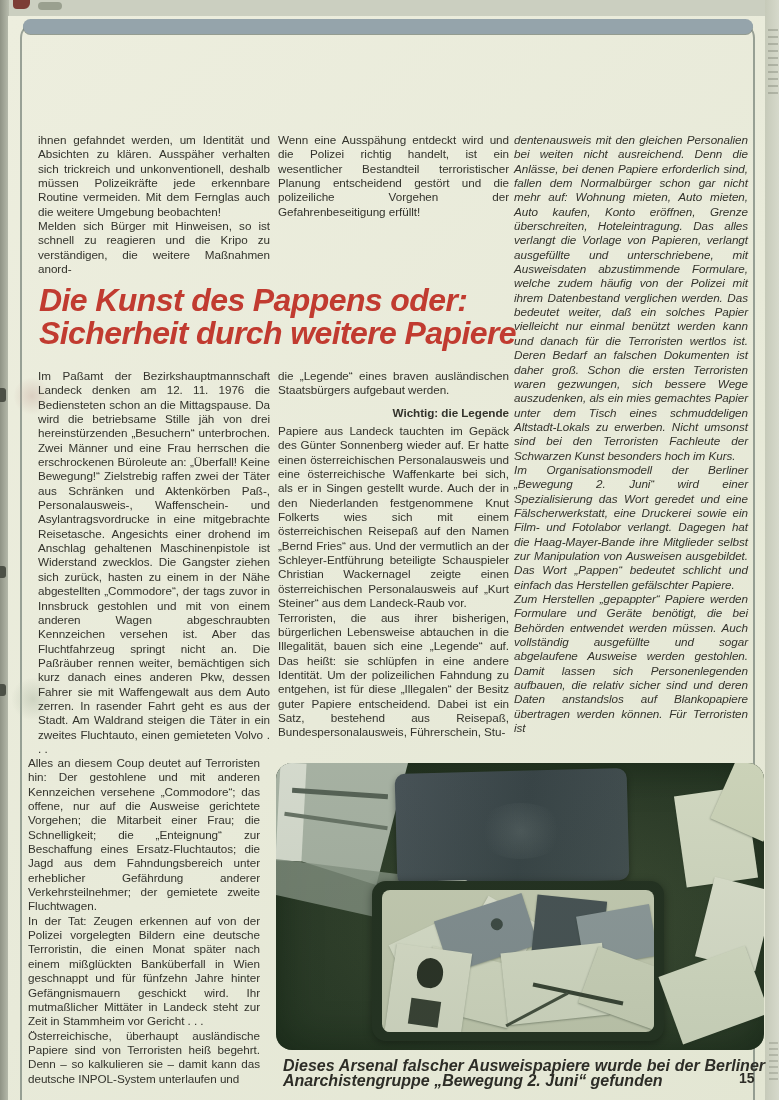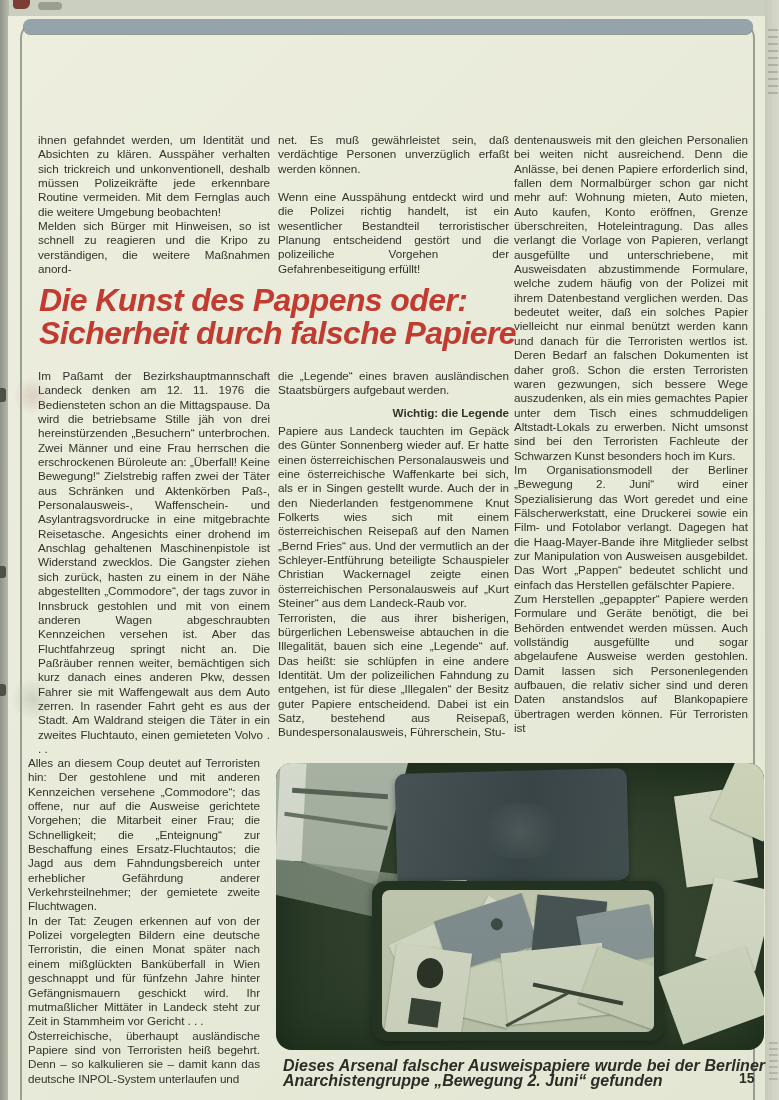--- a/index.html
+++ b/index.html
@@ -33,21 +33,21 @@
     background:var(--top-band,#95a4ab);
     box-shadow:0 1px 0 rgba(60,75,70,.5);}
 
   
   .col{position:absolute;font-size:11.7px;line-height:14.35px;text-align:justify;
     letter-spacing:-0.05px;hyphens:auto;-webkit-hyphens:auto;color:#33332c;}
   .col p{margin:0;}
   .c1t{left:30px;top:117px;width:232px;}
   .c2t{left:270px;top:117px;width:231px;}
   .c2t p + p{margin-top:14px;}
-  .c3 {left:506px;top:117px;width:234px;}
+  .c3 {left:506px;top:117px;width:234px;font-style:italic;}
   .c1m{left:30px;top:353px;width:232px;}
   .c2m{left:270px;top:353px;width:231px;}
   .c1b{left:20px;top:740px;width:232px;}
   .subhead{font-weight:bold;margin:8px 0 4px 0 !important;text-align:right;}
 
   
   .headline{position:absolute;left:31px;top:268px;width:500px;margin:0;
     font-style:italic;font-weight:bold;font-size:32px;line-height:33px;
     letter-spacing:-0.6px;color:var(--headline-red,#c13b30);}
 
@@ -117,32 +117,31 @@
 
   <div class="stain s1"></div>
   <div class="stain s2"></div>
 
   <div class="col c1t">
     <p>ihnen gefahndet werden, um Identität und Absichten zu klären. Ausspäher verhalten sich trickreich und unkonventionell, deshalb müssen Polizeikräfte jede erkennbare Routine vermeiden. Mit dem Fernglas auch die weitere Umgebung beobachten!</p>
     <p>Melden sich Bürger mit Hinweisen, so ist schnell zu reagieren und die Kripo zu verständigen, die weitere Maßnahmen anord-</p>
   </div>
 
   <div class="col c2t">
-    <p>net. Es muß gewährleistet sein, daß verdächtige Personen unverzüglich erfaßt werden können.</p>
     <p>Wenn eine Ausspähung entdeckt wird und die Polizei richtig handelt, ist ein wesentlicher Bestandteil terroristischer Planung entscheidend gestört und die polizeiliche Vorgehen der Gefahrenbeseitigung erfüllt!</p>
   </div>
 
   <div class="col c3">
     <p>dentenausweis mit den gleichen Personalien bei weiten nicht ausreichend. Denn die Anlässe, bei denen Papiere erforderlich sind, fallen dem Normalbürger schon gar nicht mehr auf: Wohnung mieten, Auto mieten, Auto kaufen, Konto eröffnen, Grenze überschreiten, Hoteleintragung. Das alles verlangt die Vorlage von Papieren, verlangt ausgefüllte und unterschriebene, mit Ausweisdaten abzustimmende Formulare, welche zudem häufig von der Polizei mit ihrem Datenbestand verglichen werden. Das bedeutet weiter, daß ein solches Papier vielleicht nur einmal benützt werden kann und danach für die Terroristen wertlos ist. Deren Bedarf an falschen Dokumenten ist daher groß. Schon die ersten Terroristen waren gezwungen, sich bessere Wege auszudenken, als ein mies gemachtes Papier unter dem Tisch eines schmuddeligen Altstadt-Lokals zu erwerben. Nicht umsonst sind bei den Terroristen Fachleute der Schwarzen Kunst besonders hoch im Kurs.</p>
     <p>Im Organisationsmodell der Berliner „Bewegung 2. Juni“ wird einer Spezialisierung das Wort geredet und eine Fälscherwerkstatt, eine Druckerei sowie ein Film- und Fotolabor verlangt. Dagegen hat die Haag-Mayer-Bande ihre Mitglieder selbst zur Manipulation von Ausweisen ausgebildet. Das Wort „Pappen“ bedeutet schlicht und einfach das Herstellen gefälschter Papiere.</p>
     <p>Zum Herstellen „gepappter“ Papiere werden Formulare und Geräte benötigt, die bei Behörden entwendet werden müssen. Auch vollständig ausgefüllte und sogar abgelaufene Ausweise werden gestohlen. Damit lassen sich Personenlegenden aufbauen, die relativ sicher sind und deren Daten anstandslos auf Blankopapiere übertragen werden können. Für Terroristen ist</p>
   </div>
 
   <h1 class="headline"><span>Die Kunst des Pappens oder:</span><br>
-    <span>Sicherheit durch falsche Papiere</span></h1>
+    <span>Sicherheit durch weitere Papiere</span></h1>
 
   <div class="col c1m">
     <p>Im Paßamt der Bezirkshauptmannschaft Landeck denken am 12. 11. 1976 die Bediensteten schon an die Mittagspause. Da wird die betriebsame Stille jäh von drei hereinstürzenden „Besuchern“ unterbrochen. Zwei Männer und eine Frau herrschen die erschrockenen Büroleute an: „Überfall! Keine Bewegung!“ Zielstrebig raffen zwei der Täter aus Schränken und Aktenkörben Paß-, Personalausweis-, Waffenschein- und Asylantragsvordrucke in eine mitgebrachte Reisetasche. Angesichts einer drohend im Anschlag gehaltenen Maschinenpistole ist Widerstand zwecklos. Die Gangster ziehen sich zurück, hasten zu einem in der Nähe abgestellten „Commodore“, der tags zuvor in Innsbruck gestohlen und mit von einem anderen Wagen abgeschraubten Kennzeichen versehen ist. Aber das Fluchtfahrzeug springt nicht an. Die Paßräuber rennen weiter, bemächtigen sich kurz danach eines anderen Pkw, dessen Fahrer sie mit Waffengewalt aus dem Auto zerren. In rasender Fahrt geht es aus der Stadt. Am Waldrand steigen die Täter in ein zweites Fluchtauto, einen gemieteten Volvo . . .</p>
   </div>
 
   <div class="col c2m">
     <p>die „Legende“ eines braven ausländischen Staatsbürgers aufgebaut werden.</p>
     <p class="subhead">Wichtig: die Legende</p>
     <p>Papiere aus Landeck tauchten im Gepäck des Günter Sonnenberg wieder auf. Er hatte einen österreichischen Personalausweis und eine österreichische Waffenkarte bei sich, als er in Singen gestellt wurde. Auch der in den Niederlanden festgenommene Knut Folkerts wies sich mit einem österreichischen Reisepaß auf den Namen „Bernd Fries“ aus. Und der vermutlich an der Schleyer-Entführung beteiligte Schauspieler Christian Wackernagel zeigte einen österreichischen Personalausweis auf „Kurt Steiner“ aus dem Landeck-Raub vor.</p>
     <p>Terroristen, die aus ihrer bisherigen, bürgerlichen Lebensweise abtauchen in die Illegalität, bauen sich eine „Legende“ auf. Das heißt: sie schlüpfen in eine andere Identität. Um der polizeilichen Fahndung zu entgehen, ist für diese „Illegalen“ der Besitz guter Papiere entscheidend. Dabei ist ein Satz, bestehend aus Reisepaß, Bundespersonalausweis, Führerschein, Stu-</p>

